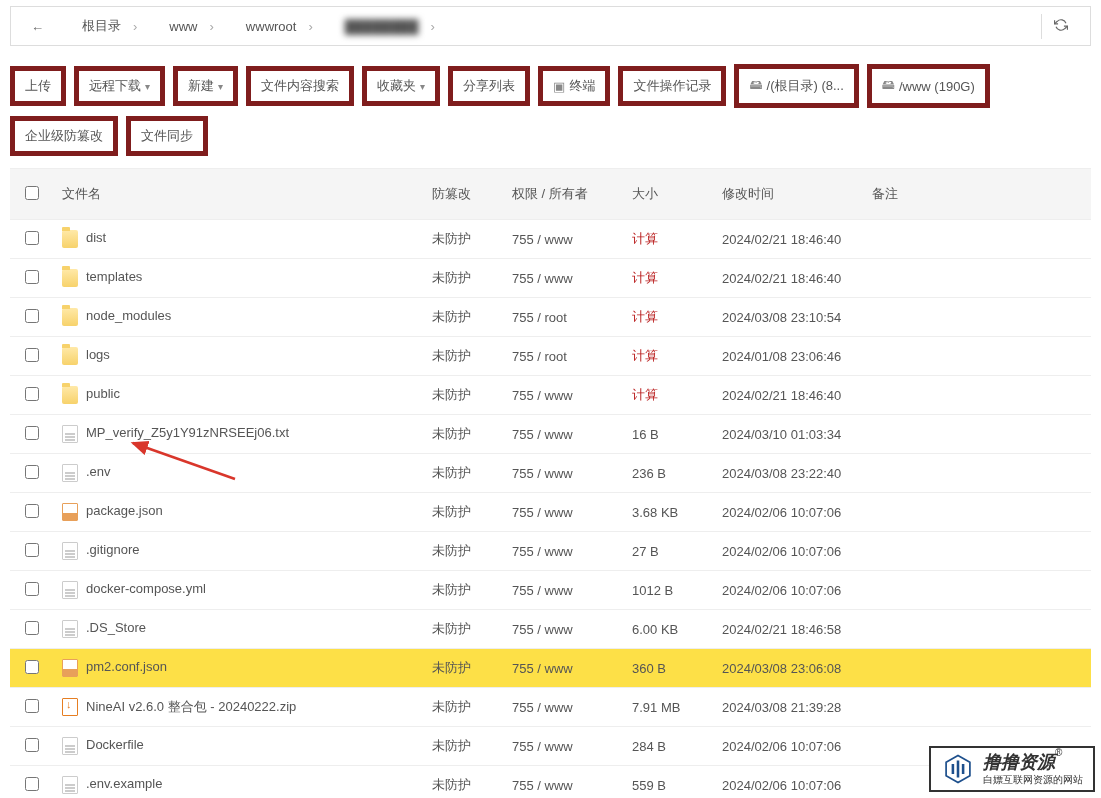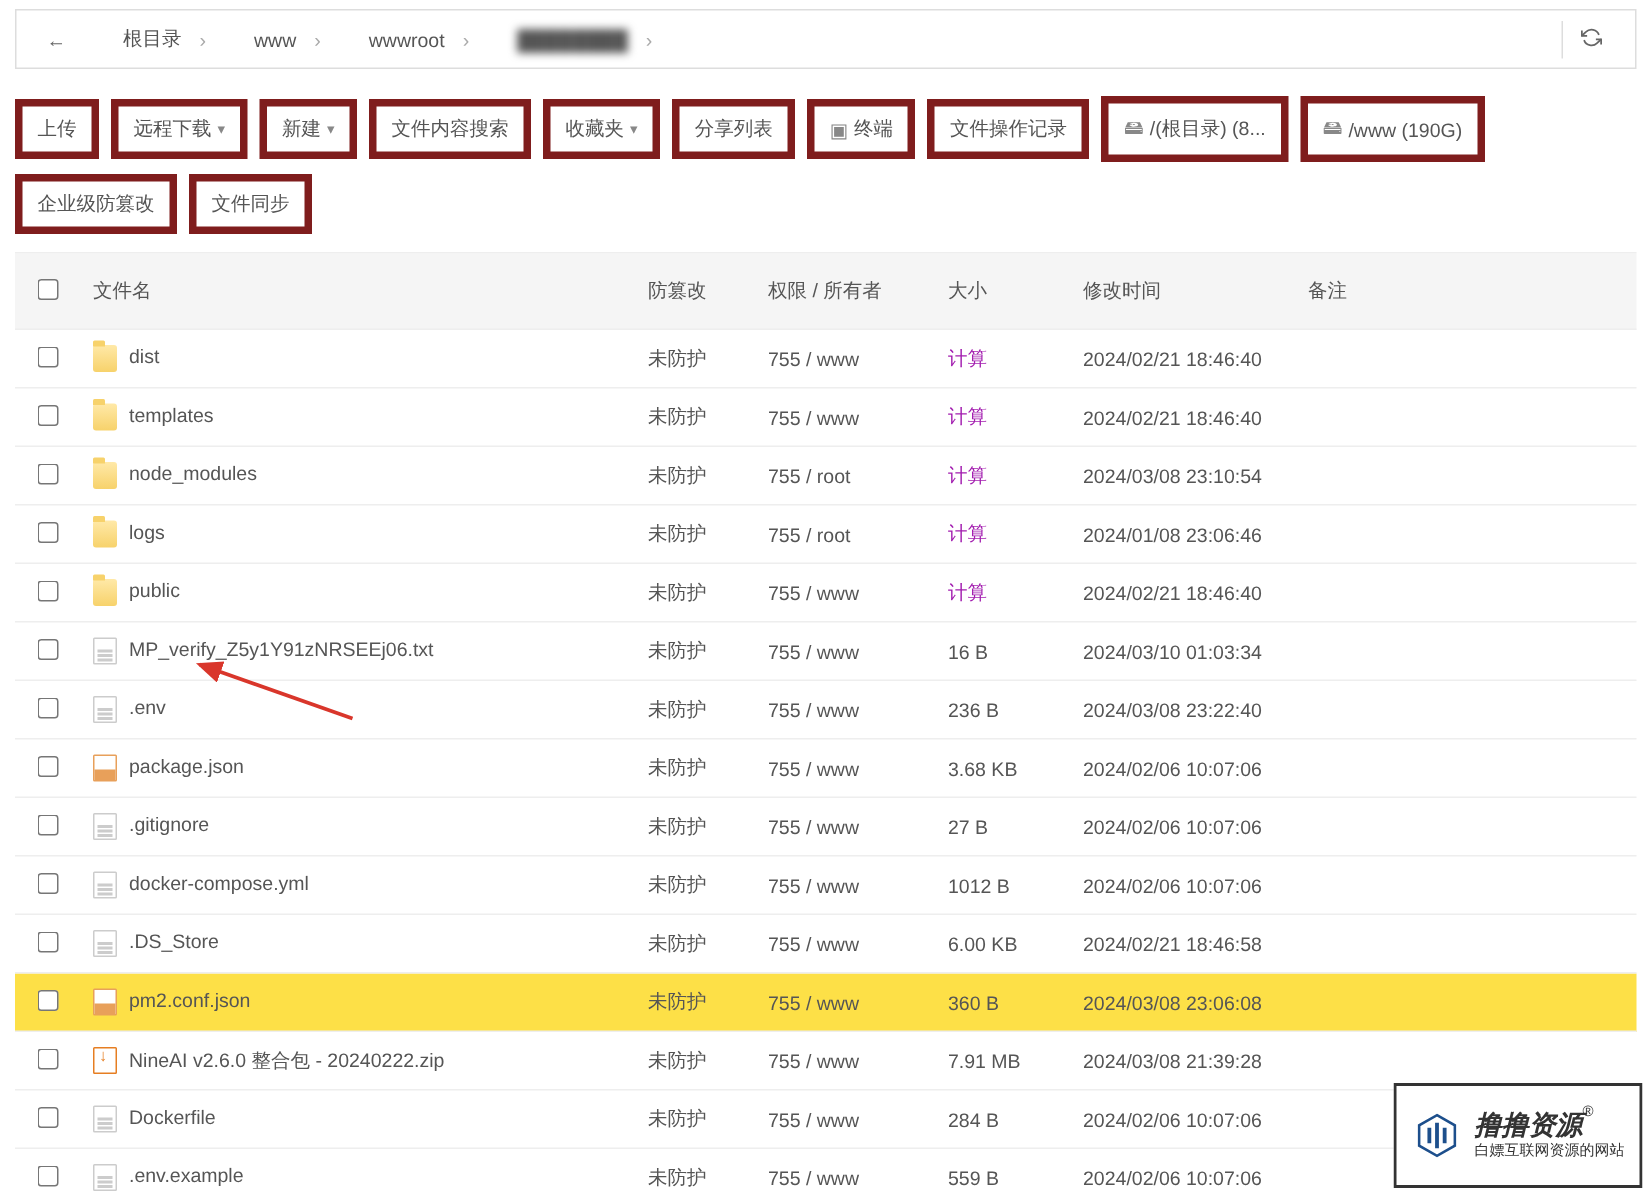--- a/index.html
+++ b/index.html
@@ -29,23 +29,23 @@
 .ficon { width: 16px; height: 18px; display: inline-block; }
 .ficon.folder { background: linear-gradient(#ffe9a8,#f7d26b); border-radius: 2px; position: relative; }
 .ficon.folder::before { content:""; position:absolute; top:-3px; left:0; width:8px; height:4px; background:#f7d26b; border-radius:1px 1px 0 0; }
 .ficon.file { background:#fff; border:1px solid #ccc; border-radius:1px; position:relative; }
 .ficon.file::after { content:""; position:absolute; bottom:1px; left:2px; right:2px; height:2px; background:#ccc; box-shadow:0 -3px 0 #ccc, 0 -6px 0 #ccc; }
 .ficon.json { background:#fff; border:1px solid #e8a05a; border-radius:1px; position:relative; }
 .ficon.json::after { content:""; position:absolute; bottom:0; left:0; right:0; height:7px; background:#e8a05a; }
 .ficon.zip { background:#fff; border:1px solid #e67e22; border-radius:1px; position:relative; }
 .ficon.zip::after { content:"↓"; position:absolute; top:-1px; left:3px; font-size:11px; color:#e67e22; }
 tbody tr.highlight { background: #fde047; }
-.size-calc { color: #a21caf; cursor: pointer; }
+.size-calc { color: #b91c1c; cursor: pointer; }
 .arrow { position: absolute; pointer-events: none; }
-.watermark { position: fixed; bottom: 6px; right: 6px; border: 2px solid #333; background: #fff; padding: 16px 10px; display: flex; align-items: center; gap: 8px; }
+.watermark { position: fixed; bottom: 6px; right: 6px; border: 2px solid #333; background: #fff; padding: 4px 10px; display: flex; align-items: center; gap: 8px; }
 .wm-logo { width: 34px; height: 34px; display:flex; align-items:center; justify-content:center; }
 .wm-logo svg { width:34px; height:34px; }
 .wm-txt { display:flex; flex-direction:column; line-height:1.2; }
 .wm-title { font-weight:bold; font-size:18px; font-style:italic; }
 .wm-sub { font-size:10px; color:#333; }
 .wm-r { font-size:10px; position:relative; top:-12px; }
 </style>
 </head>
 <body>
 

